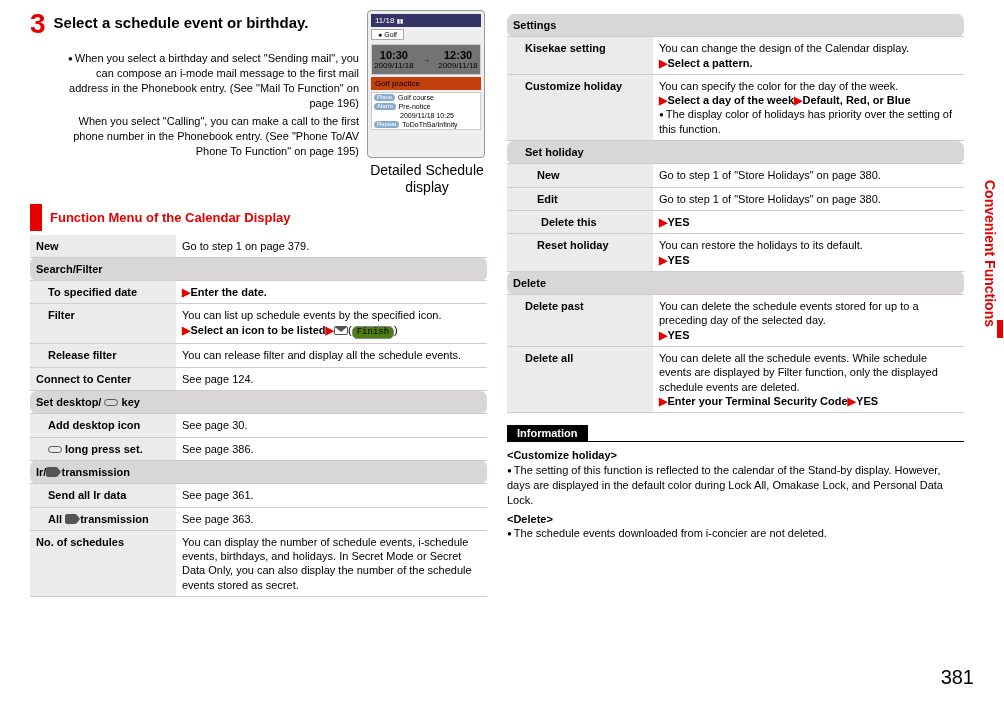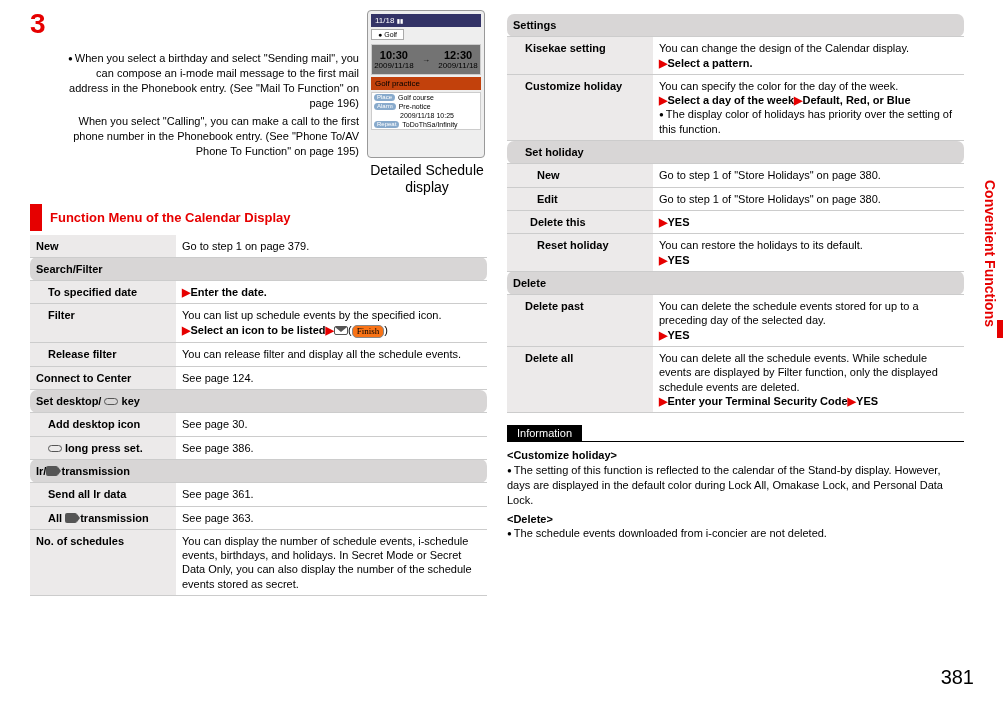--- a/index.html
+++ b/index.html
@@ -151,21 +151,21 @@
 .tri {
   color: #e60000;
   font-weight: bold;
 }
 .info-bar {
   margin-top: 12px;
 }
 .info-tag {
   background: #000;
   color: #fff;
-  font-weight: normal;
+  font-weight: bold;
   padding: 2px 10px;
   font-size: 11px;
   display: inline-block;
 }
 .info-body {
   border-top: 1px solid #000;
   padding-top: 4px;
   font-size: 11px;
   line-height: 1.35;
 }
@@ -210,22 +210,22 @@
   border-left: 6px solid transparent;
   border-right: 6px solid transparent;
   border-top: 5px solid #555;
 }
 .finish-btn {
   display: inline-block;
   border: 1px solid #888;
   border-radius: 5px;
   padding: 0 4px;
   font-size: 9px;
-  background: #f97316;
-  font-family: Liberation Serif, serif;
+  background: #4d7c0f;
+  font-family: Liberation Mono, monospace;
 }
 .ir-icon {
   display: inline-block;
   width: 12px;
   height: 10px;
   background: #555;
   border-radius: 2px;
   vertical-align: -1px;
   position: relative;
 }
@@ -250,20 +250,21 @@
 </head>
 <body>
 
 <div class="page">
 
   <div class="col">
     <div class="top-row">
       <div style="flex:1">
         <div class="step-header">
           <div class="step-num">3</div>
+          <div class="step-title">Select a schedule event or birthday.</div>
         </div>
         <div class="step-body">
           <p class="bullet">When you select a birthday and select "Sending mail", you can compose an i-mode mail message to the first mail address in the Phonebook entry. (See "Mail To Function" on page 196)</p>
           <p>When you select "Calling", you can make a call to the first phone number in the Phonebook entry. (See "Phone To/AV Phone To Function" on page 195)</p>
         </div>
       </div>
       <div class="phone">
         <div class="phone-screen">
           <div class="phone-topbar"><span>11/18</span> <span style="font-size:6px">▮▮</span></div>
           <div class="phone-tab">● <span>Golf</span></div>
@@ -391,21 +392,21 @@
           </tr>
       <tr>
         <td class="sublabel" style="padding-left:30px">New</td>
         <td>Go to step 1 of "Store Holidays" on page 380.</td>
       </tr>
       <tr>
         <td class="sublabel" style="padding-left:30px">Edit</td>
         <td>Go to step 1 of "Store Holidays" on page 380.</td>
       </tr>
       <tr>
-        <td class="sublabel" style="padding-left:23px">Delete this</td>
+        <td class="sublabel" style="padding-left:34px">Delete this</td>
         <td><span class="tri">▶</span><b>YES</b></td>
       </tr>
       <tr>
         <td class="sublabel" style="padding-left:30px">Reset holiday</td>
         <td>
           <span>You can restore the holidays to its default.</span><br>
           <span class="tri">▶</span><b>YES</b>
         </td>
       </tr>
       <tr class="header-row">

